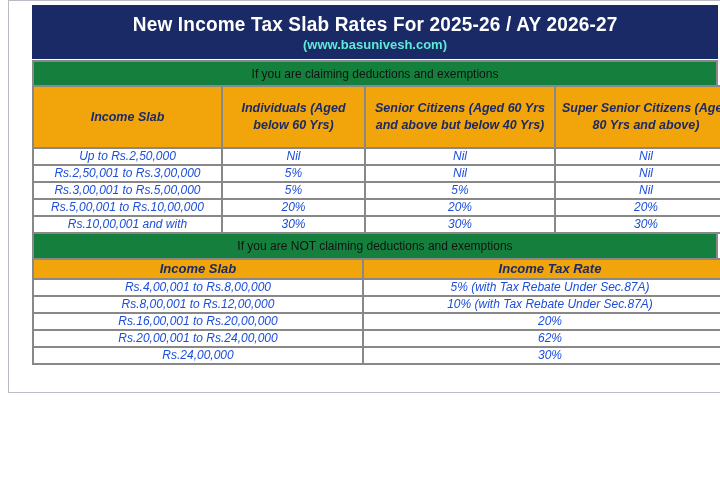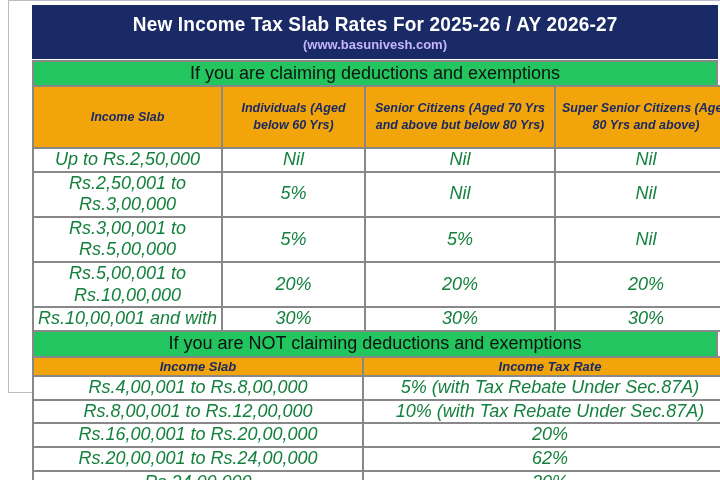--- a/index.html
+++ b/index.html
@@ -28,32 +28,32 @@
   .main-title{
     color:#ffffff;
     font-size:20px;
     font-weight:bold;
     letter-spacing:0.2px;
     transform:scaleX(0.95);
     white-space:nowrap;
     line-height:1.2;
   }
   .subtitle{
-    color:#c4b5fd;
+    color:#5eead4;
     font-size:13px;
     font-weight:bold;
     line-height:1.1;
   }
   
   .band{
-    background:#22c55e;
+    background:#15803d;
     border:2px solid #888888;
     box-sizing:border-box;
     text-align:left;
-    font-size:18px;
+    font-size:12px;
     color:#111111;
     display:flex;align-items:center;justify-content:center;
     height:27px;
     margin-top:1px;
   }
   .band.second{height:28px;margin-top:-2px;}
   
   table{
     border-collapse:collapse;
     table-layout:fixed;
@@ -71,22 +71,22 @@
   }
   th{
     background:#f2a50a;
     color:#1a2a66;
     font-size:12.5px;
     font-weight:bold;
     line-height:1.35;
   }
   td{
     background:#ffffff;
-    color:#15803d;
-    font-size:18px;
+    color:#1d4ed8;
+    font-size:12px;
     line-height:1.2;
   }
   .t1 th{height:62px;}
   .t1 td{height:17px;}
   .t2 th{height:17px;font-size:13px;}
   .t2 td{height:17px;}
   .t2 .tall td{height:42px;line-height:1.5;}
 </style>
 </head>
 <body>
@@ -104,21 +104,21 @@
     <colgroup>
       <col style="width:189px">
         <col style="width:143px">
         <col style="width:190px">
         <col style="width:182px">
     </colgroup>
     <tbody>
         <tr>
       <th>Income Slab</th>
       <th>Individuals (Aged below 60 Yrs)</th>
-      <th>Senior Citizens (Aged 70 Yrs and above but below 80 Yrs)</th>
+      <th>Senior Citizens (Aged 60 Yrs and above but below 40 Yrs)</th>
       <th>Super Senior Citizens (Aged 80 Yrs and above)</th>
     </tr>
     <tr>
       <td>Up to Rs.2,50,000</td>
       <td>Nil</td>
       <td>Nil</td>
       <td>Nil</td>
     </tr>
     <tr>
       <td>Rs.2,50,001 to Rs.3,00,000</td>

